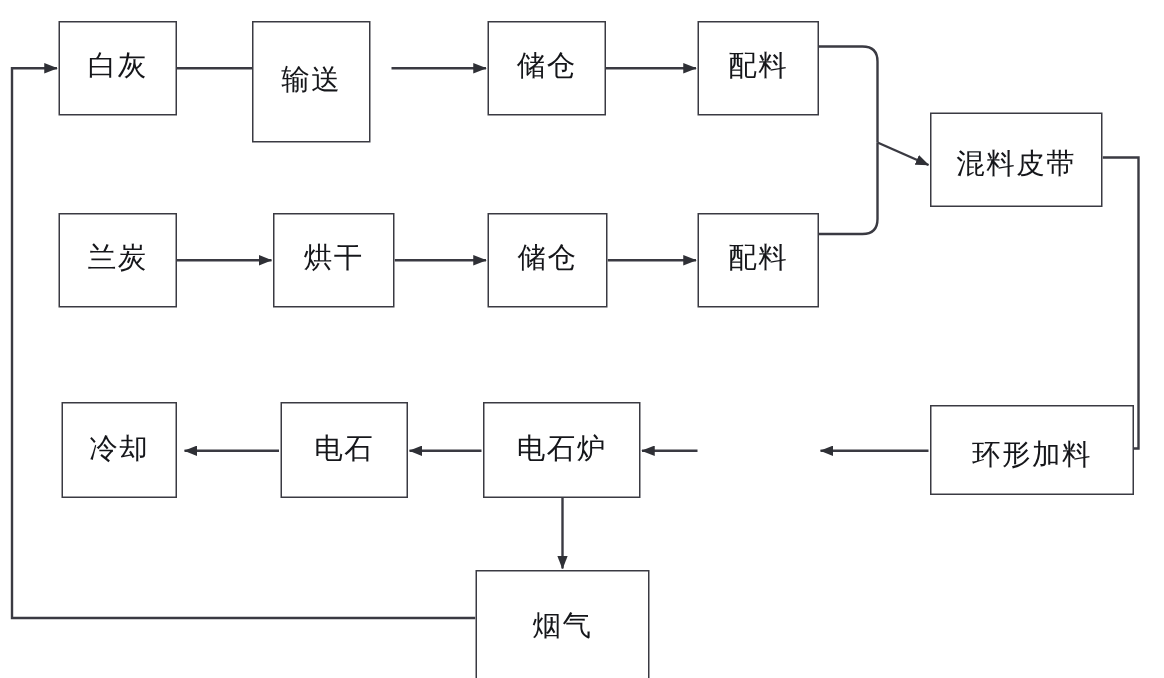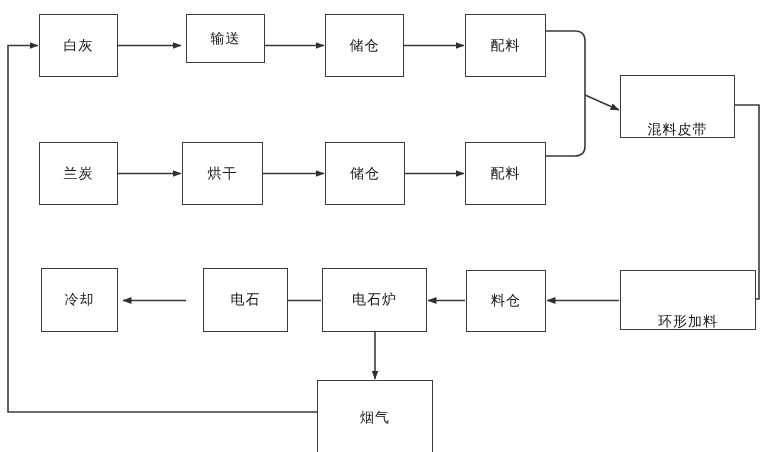--- a/index.html
+++ b/index.html
@@ -25,29 +25,29 @@
     width: 776px;
     height: 452px;
   }
   .node-box {
     position: absolute;
     box-sizing: border-box;
     border: 1.4px solid #3a3a42;
     background: #ffffff;
     display: flex;
     justify-content: center;
-    font-size: 14px;
+    font-size: 19px;
     line-height: 1.1;
     color: #15161a;
     letter-spacing: 1px;
     white-space: nowrap;
     z-index: 2;
   }
   .align-middle { align-items: center; }
-  .align-top { align-items: flex-end; padding-top: 8px; }
+  .align-top { align-items: center; padding-top: 8px; }
   .node-label {
     display: block;
   }
 </style>
 </head>
 <body>
 
 <div id="diagram-root">
 
   <svg id="flow-svg" viewBox="0 0 776 452" xmlns="http://www.w3.org/2000/svg">
@@ -82,21 +82,21 @@
 
       <path d="M 317 412 L 8 412 L 8 45.5 L 38 45.5" marker-end="url(#arrowhead)"></path>
 
     </g>
   </svg>
 
   <div class="node-box align-middle" style="left:39px;  top:14px;  width:79px;  height:63px;">
     <span class="node-label">白灰</span>
   </div>
 
-  <div class="node-box align-middle" style="left:186px; top:14px;  width:79px;  height:49px;">
+  <div class="node-box align-middle" style="left:168px; top:14px;  width:79px;  height:81px;">
     <span class="node-label">输送</span>
   </div>
 
   <div class="node-box align-middle" style="left:325px; top:14px;  width:79px;  height:63px;">
     <span class="node-label">储仓</span>
   </div>
 
   <div class="node-box align-middle" style="left:465px; top:14px;  width:81px;  height:63px;">
     <span class="node-label">配料</span>
   </div>
@@ -122,29 +122,26 @@
   </div>
 
   <div class="node-box align-top" style="left:620px; top:270px; width:136px; height:60px;">
     <span class="node-label">环形加料</span>
   </div>
 
   <div class="node-box align-middle" style="left:41px;  top:268px; width:77px;  height:64px;">
     <span class="node-label">冷却</span>
   </div>
 
-  <div class="node-box align-middle" style="left:187px; top:268px; width:85px;  height:64px;margin-left:16px;">
+  <div class="node-box align-middle" style="left:187px; top:268px; width:85px;  height:64px;">
     <span class="node-label">电石</span>
   </div>
 
   <div class="node-box align-middle" style="left:322px; top:268px; width:105px; height:64px;">
     <span class="node-label">电石炉</span>
   </div>
 
-  <div class="node-box align-middle" style="left:466px; top:270px; width:80px;  height:62px;">
-    <span class="node-label">料仓</span>
-  </div>
 
   <div class="node-box align-middle" style="left:317px; top:380px; width:116px; height:76px;">
     <span class="node-label">烟气</span>
   </div>
 
 </div>
 
 </body></html>

